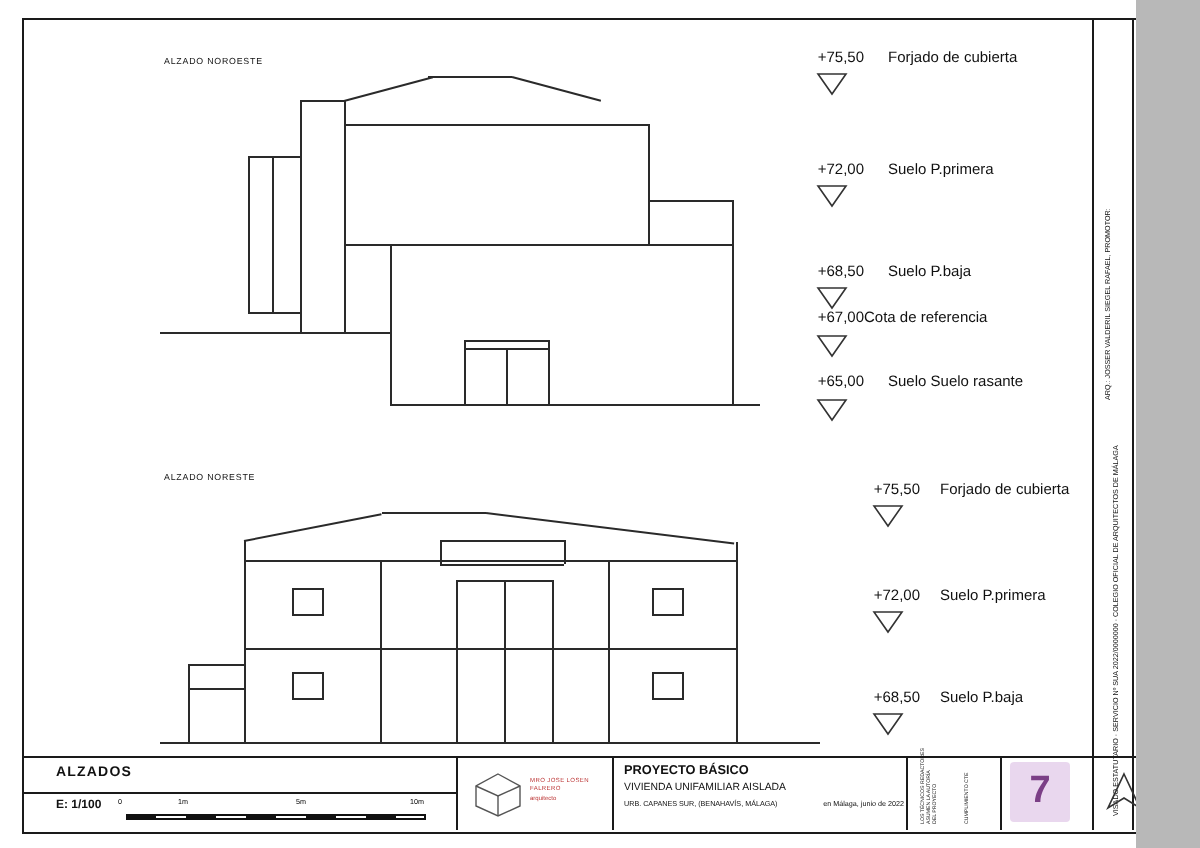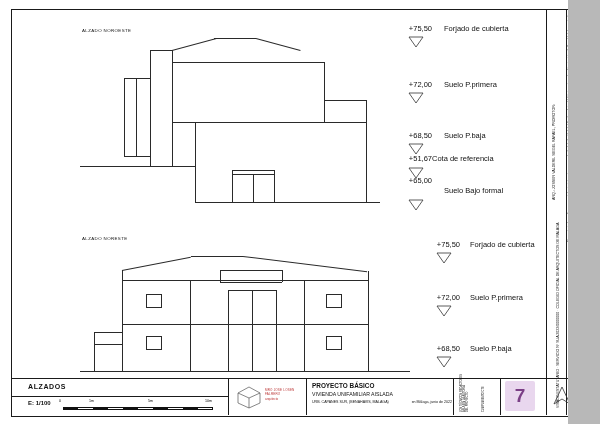--- a/index.html
+++ b/index.html
@@ -103,34 +103,34 @@
       <span class="val">+68,50</span>
     </div>
     <div class="lvl" style="left:444px;top:131px;width:110px;">
       <span>Suelo P.baja</span>
     </div>
     <svg style="position:absolute;left:408px;top:143px;" width="16" height="12">
         <polygon points="1,1 15,1 8,11" fill="none" stroke="#333" stroke-width="0.8"></polygon>
       </svg>
 
     <div class="lvl" style="left:390px;top:154px;">
-      <span class="val">+51,67</span>
+      <span class="val">+67,00</span>
     </div>
     <div class="lvl" style="left:432px;top:154px;width:110px;line-height:1.45;">
       <span>Cota de referencia</span>
     </div>
     <svg style="position:absolute;left:408px;top:167px;" width="16" height="12">
         <polygon points="1,1 15,1 8,11" fill="none" stroke="#333" stroke-width="0.8"></polygon>
       </svg>
 
-    <div class="lvl" style="left:390px;top:176px;">
+    <div class="lvl" style="left:390px;top:186px;">
       <span class="val">+65,00</span>
     </div>
     <div class="lvl" style="left:444px;top:186px;width:110px;line-height:1.45;">
-      <span>Suelo Bajo formal</span>
+      <span>Suelo Suelo rasante</span>
     </div>
     <svg style="position:absolute;left:408px;top:199px;" width="16" height="12">
         <polygon points="1,1 15,1 8,11" fill="none" stroke="#333" stroke-width="0.8"></polygon>
       </svg>
   </div>
 
   <div class="draw" style="left:80px;top:232px;width:330px;height:145px;">
     <div class="lbl" style="left:2px;top:4px;">ALZADO NORESTE</div>
 
     <div class="ln" style="left:0px;top:139px;width:330px;"></div>

